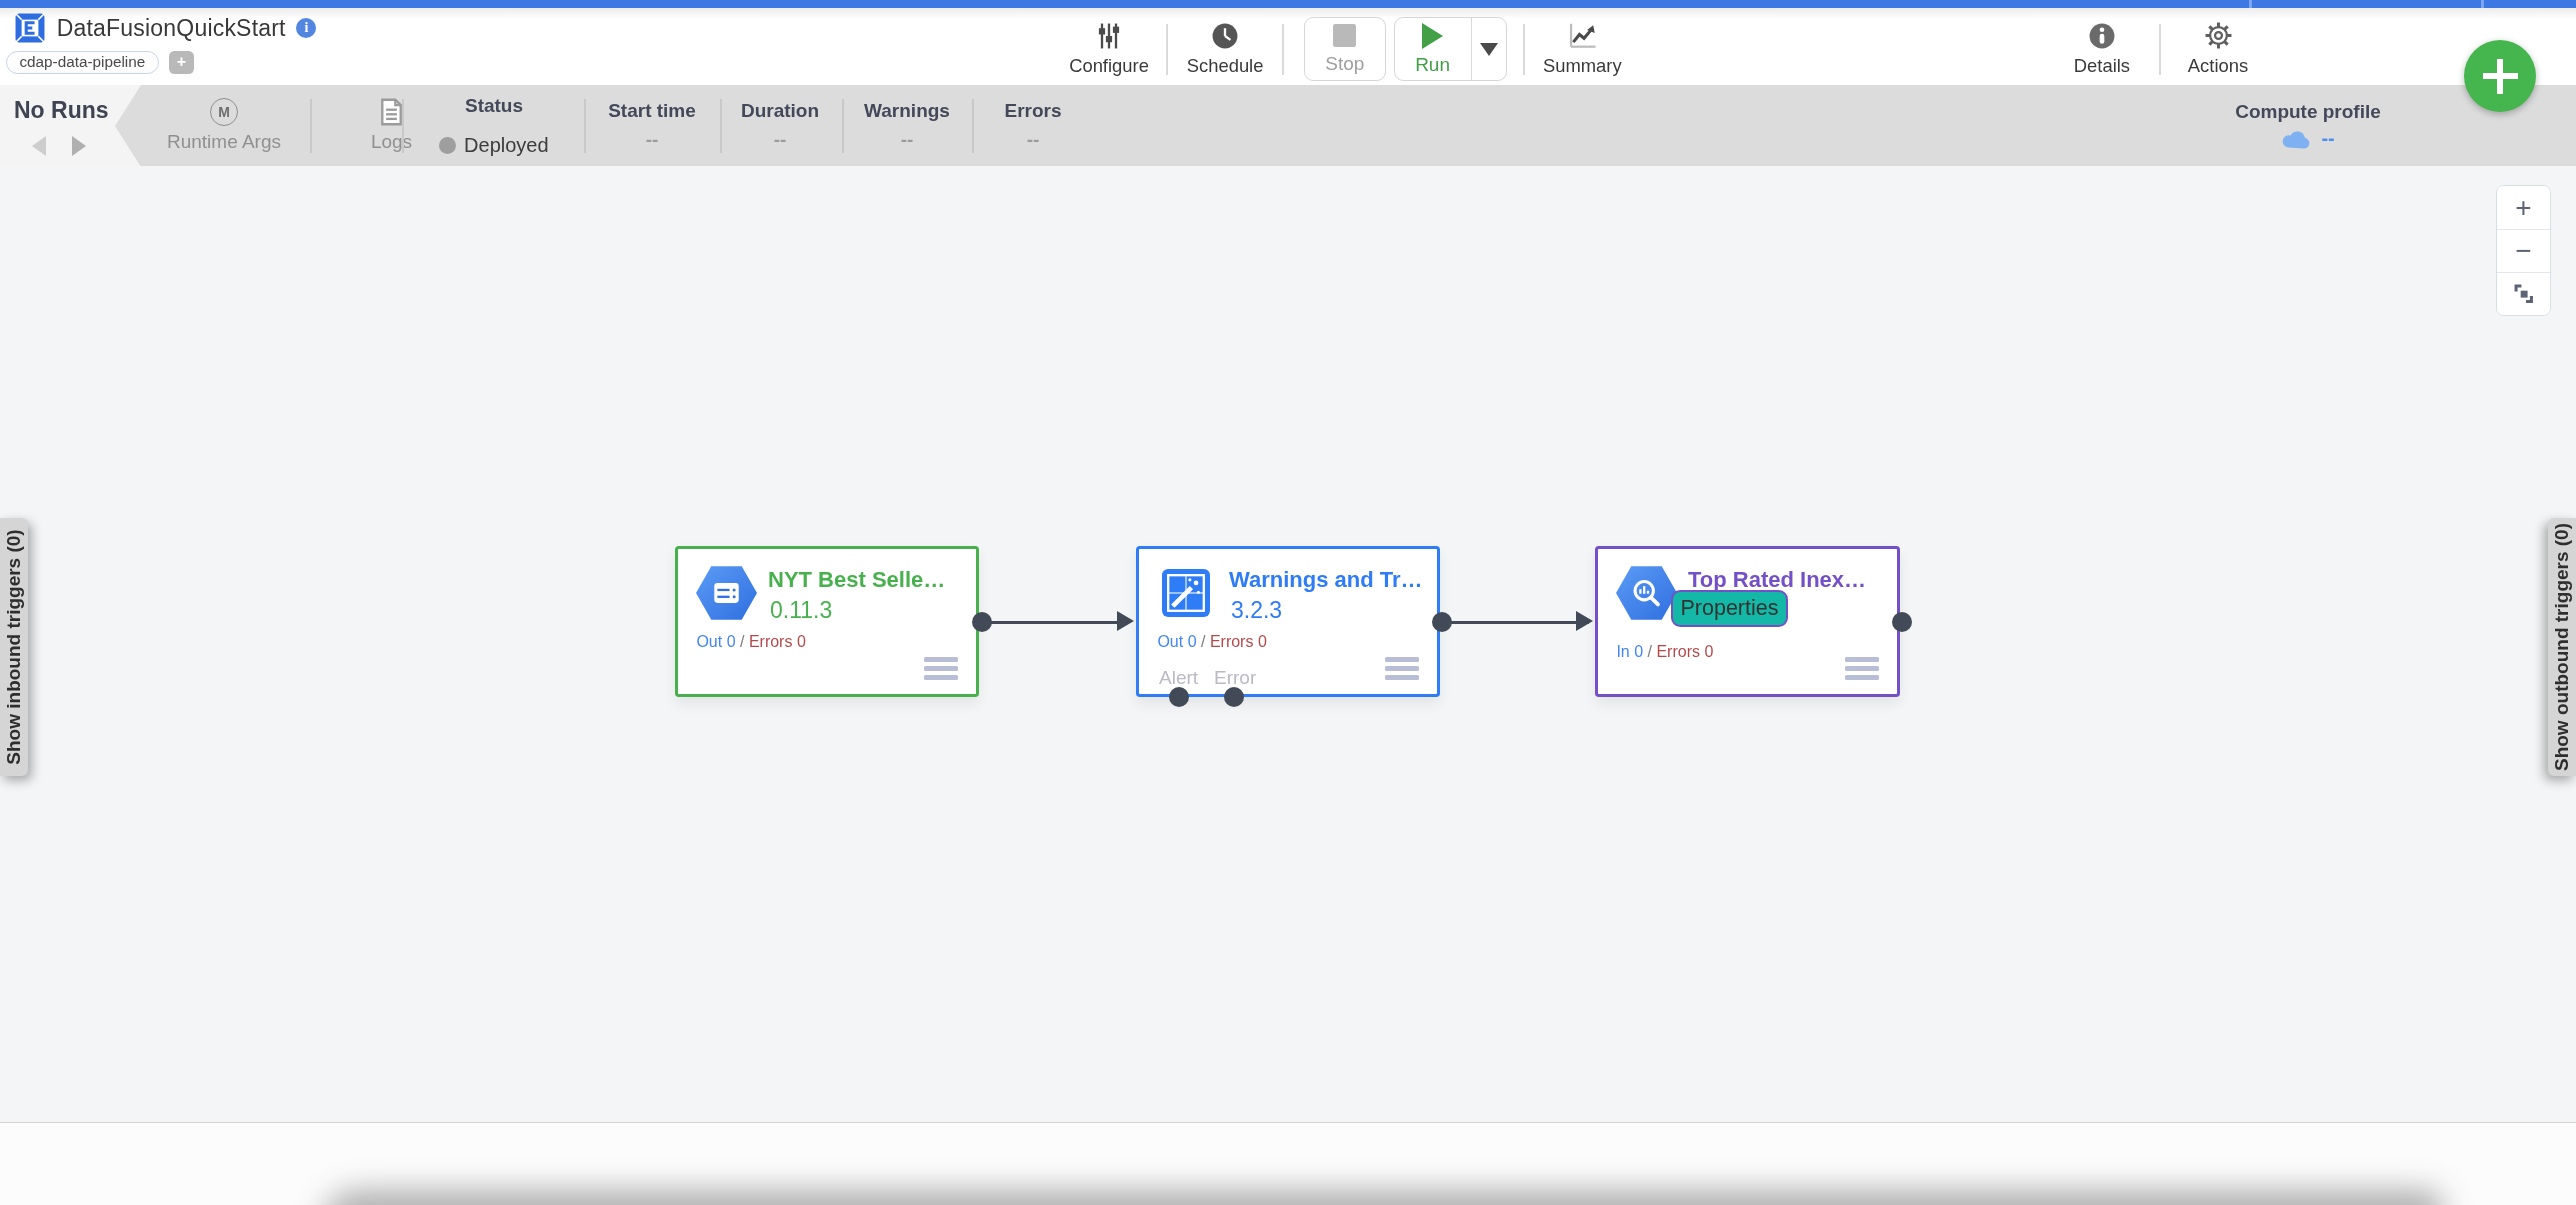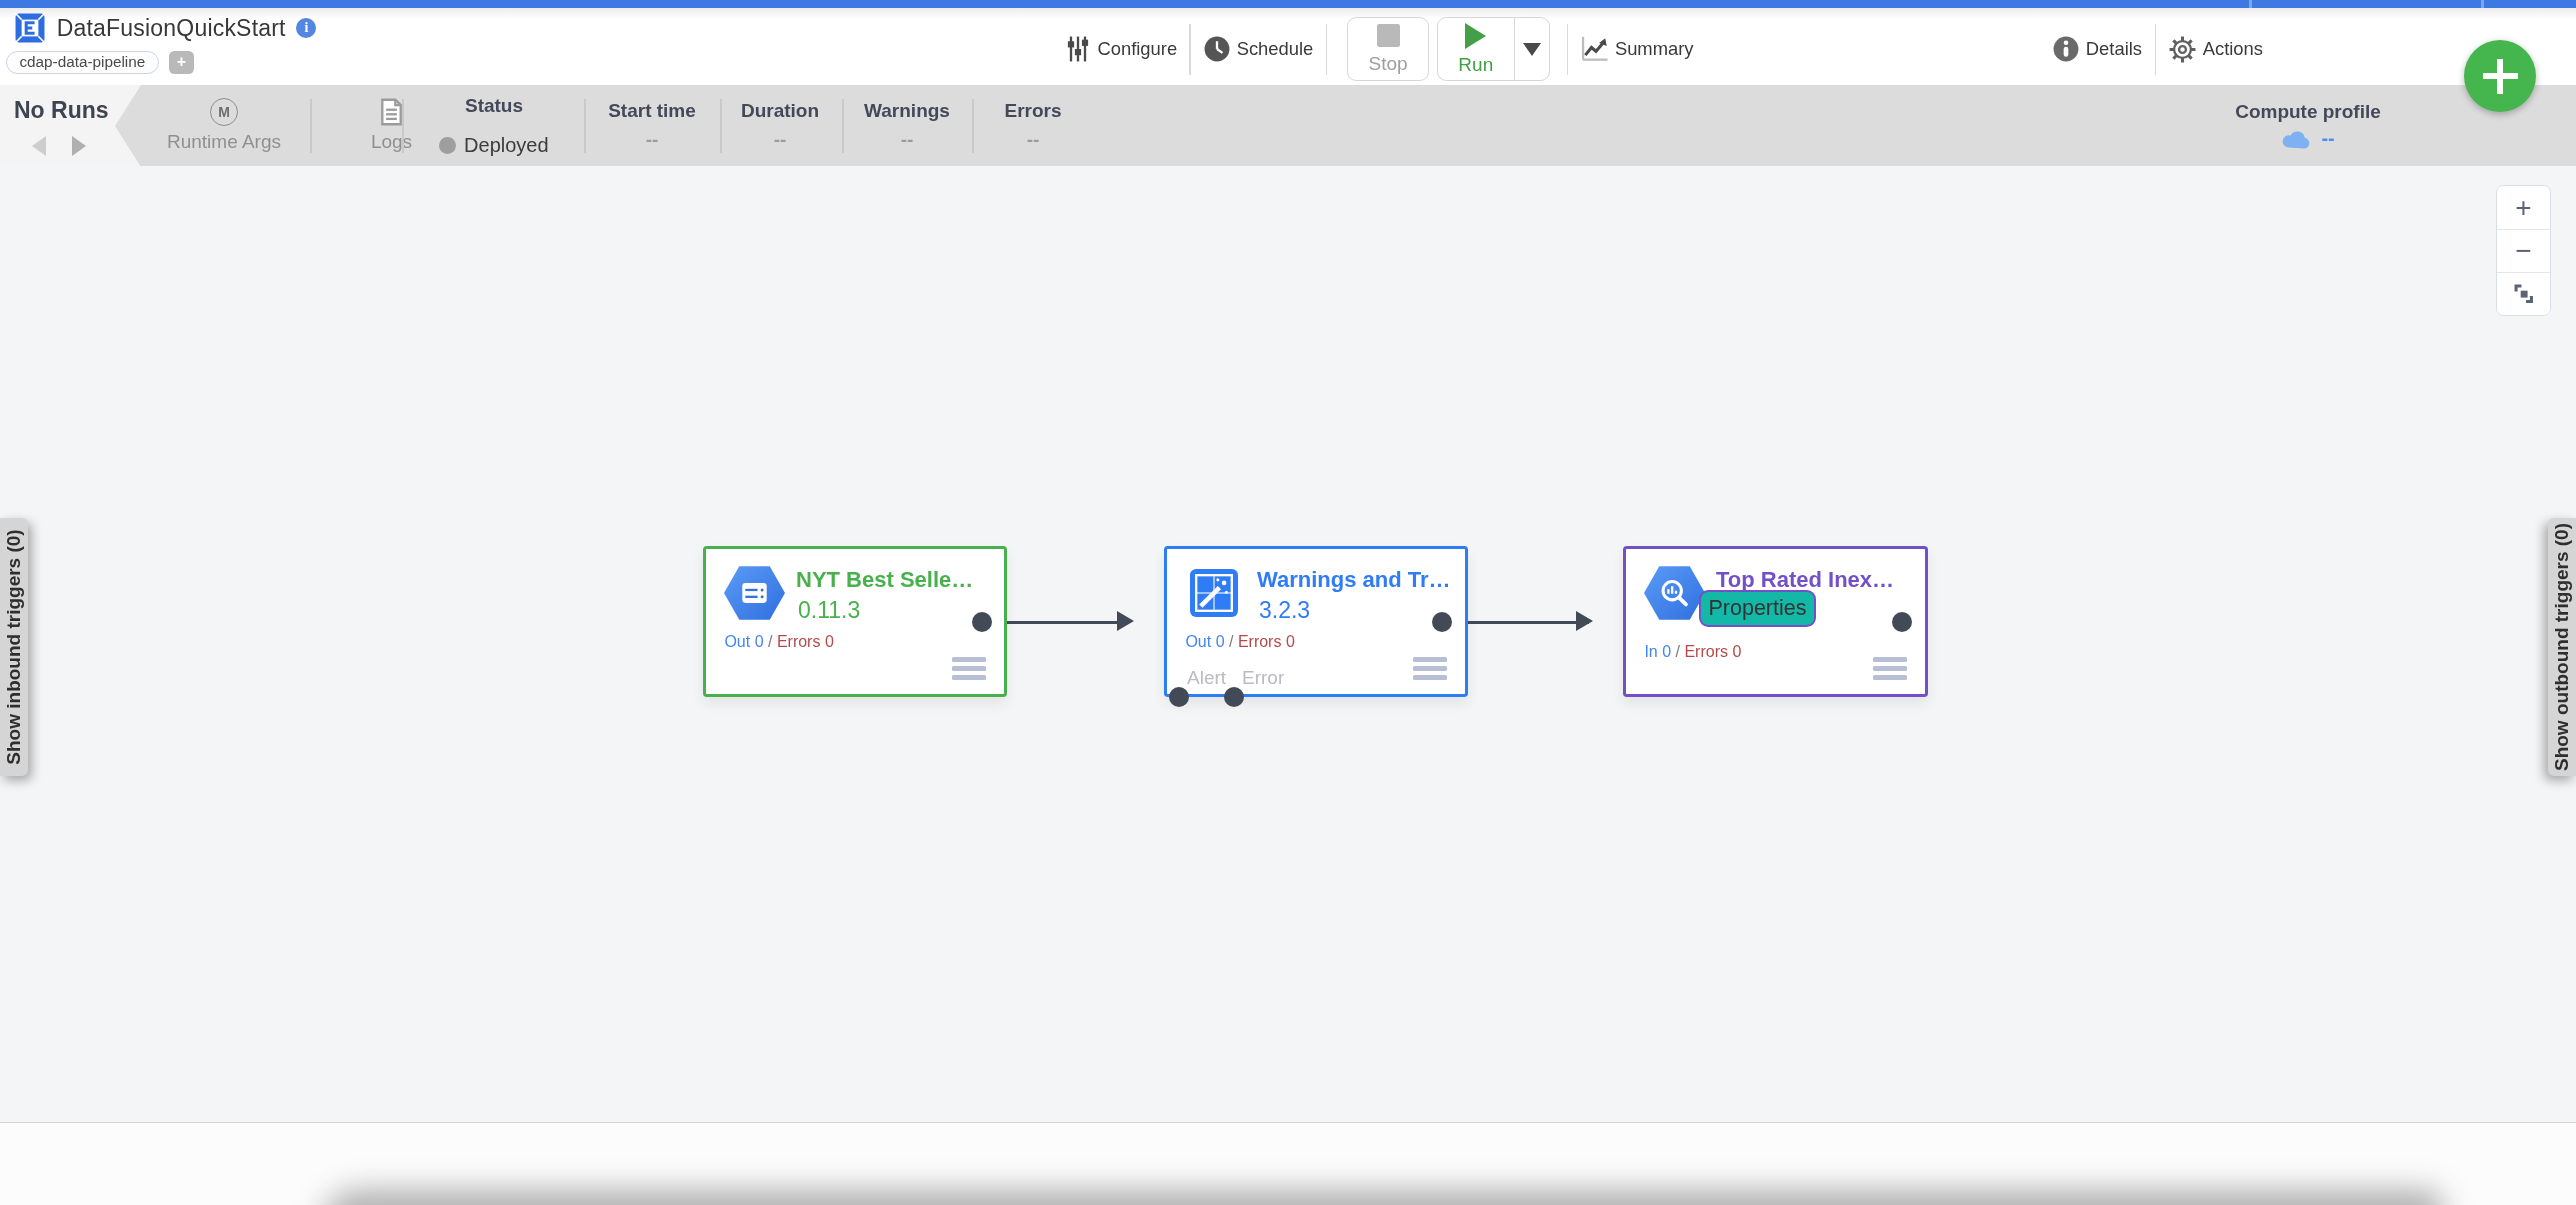--- a/index.html
+++ b/index.html
@@ -18,21 +18,21 @@
   #info-badge { width:20px; height:20px; border-radius:50%; background:#5286e0; color:#fff;
                 font-size:14px; font-weight:bold; display:flex; align-items:center; justify-content:center;
                 font-family:"Liberation Serif", serif; }
   #tagrow { position:absolute; left:6.1px; top:43px; display:flex; align-items:center; gap:10.7px; }
   #tag-pill { height:23px; padding:0 12.3px; border:1.5px solid #c8d4ea; border-radius:11.5px;
               background:#fdfdfe; font-size:15.3px; color:#4a4a4a; display:flex; align-items:center; }
   #tag-add { width:24.5px; height:23px; border-radius:5.4px; background:#b9b9b9; color:#fff;
              font-size:16px; font-weight:bold; display:flex; align-items:center; justify-content:center; }
 
   #toolbar-center { position:absolute; left:1064px; top:6.1px; height:71px; display:flex; align-items:center; }
-  .tb-item { display:flex; align-items:center; justify-content:center;
+  .tb-item { display:flex; flex-direction:column; align-items:center; justify-content:center;
              gap:5.4px; min-width:90px; height:71px; cursor:pointer; }
   .tb-item .lbl { font-size:18.4px; color:#3a3a3a; }
   .tb-divider { width:1.5px; height:51px; background:#d9d9d9; margin:0 12.3px; }
   .icon-stroke { stroke:#4a4a4a; fill:none; stroke-width:3; }
 
   #stop-btn { width:82px; height:64px; border:1.5px solid #d6d6d6; border-radius:9.2px; background:#fff;
               display:flex; flex-direction:column; align-items:center; justify-content:center; gap:6.1px; margin:0 7.7px; }
   #stop-btn .sq { width:23px; height:23px; background:#b9b9b9; border-radius:2.3px; }
   #stop-btn .lbl { font-size:19px; color:#9e9e9e; }
   #run-group { height:64px; border:1.5px solid #d6d6d6; border-radius:9.2px; background:#fff;
@@ -99,21 +99,21 @@
   .zbtn + .zbtn { border-top:1.5px solid #e3e6ec; }
 
   .trigger-tab { position:absolute; top:352px; width:28px; height:258px; background:#d5d5d5;
                  display:flex; align-items:center; justify-content:center; }
   #trigger-left  { left:0; border-radius:0 6.1px 6.1px 0; box-shadow:3.8px 4.6px 10.7px rgba(0,0,0,.32); }
   #trigger-right { left:2548px; border-radius:6.1px 0 0 6.1px; box-shadow:-3.8px 4.6px 10.7px rgba(0,0,0,.32); }
   .trigger-tab span { transform:rotate(-90deg); white-space:nowrap; font-size:19px;
                       font-weight:bold; color:#2e2e2e; }
 
   .node { position:absolute; top:380px; width:304px; height:151px; background:#fff;
-          border:3.8px solid #888; border-radius:3.8px; box-shadow:0 6.1px 12.3px rgba(0,0,0,.07);margin-left:28px; }
+          border:3.8px solid #888; border-radius:3.8px; box-shadow:0 6.1px 12.3px rgba(0,0,0,.07); }
   .node .title { position:absolute; left:90px; top:18.4px; font-size:22px; font-weight:bold; white-space:nowrap; }
   .node .version { position:absolute; left:92px; top:48px; font-size:23px; }
   .node .metrics { position:absolute; left:18.4px; top:84px; font-size:16px; white-space:nowrap; }
   .metric-blue { color:#4285f4; }
   .metric-sep { color:#7d7d7d; }
   .metric-red { color:#b5494a; }
   .node .hamburger { position:absolute; right:18.4px; bottom:14px; width:34px; cursor:pointer; }
   .hamburger .bar { height:4.6px; background:#b7bed6; border-radius:1.5px; margin-bottom:4.6px; }
   .node-icon { position:absolute; left:18.4px; top:17px; }
   .port-label { position:absolute; bottom:4.6px; font-size:19px; color:#b9bac4; }

